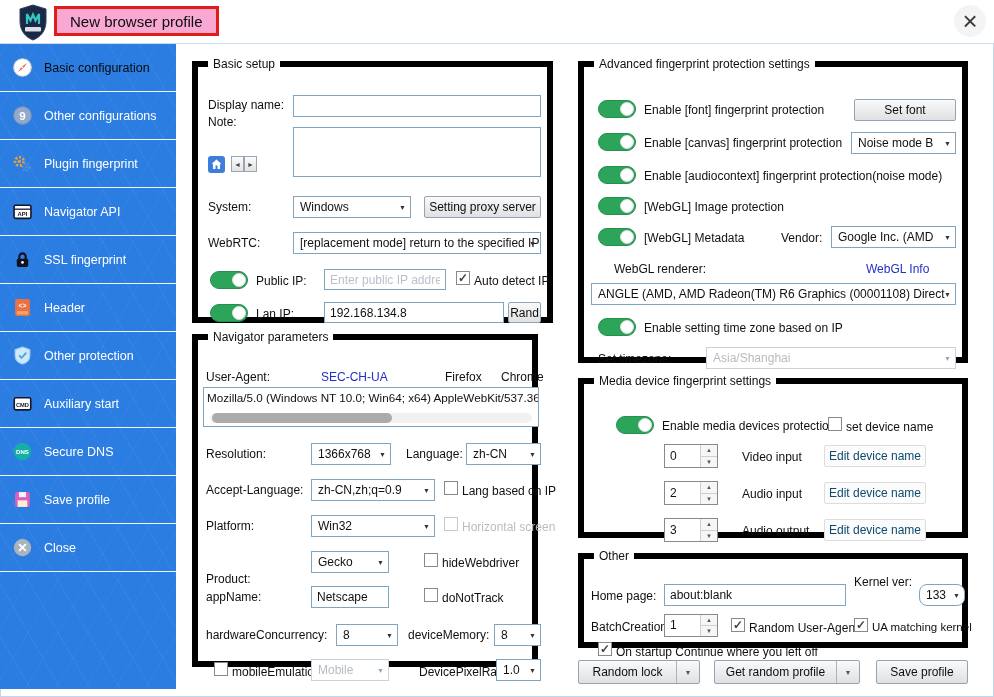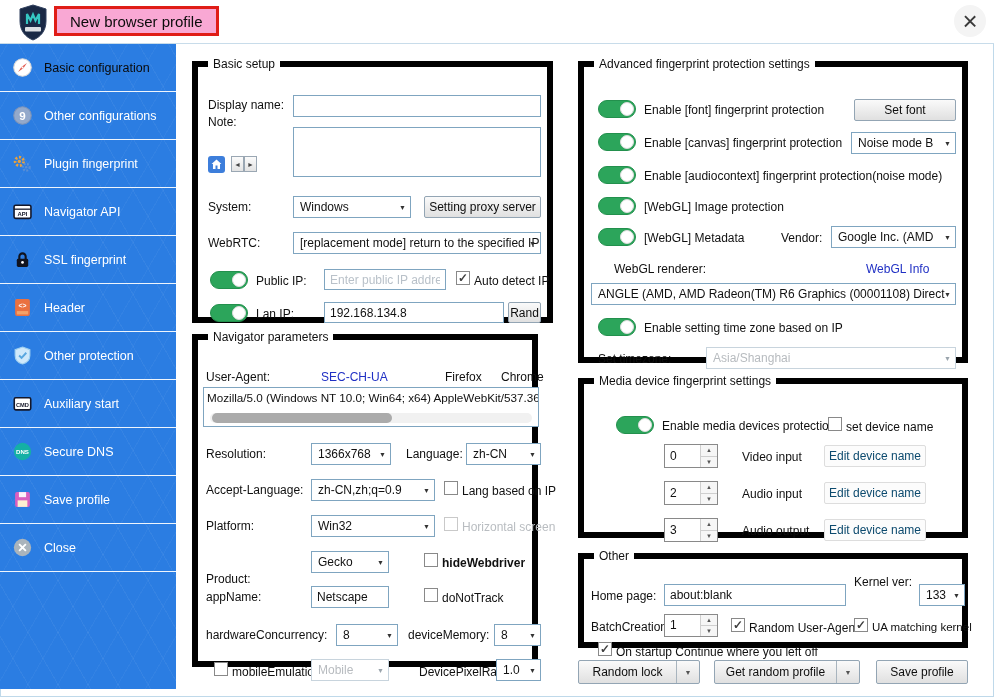--- a/index.html
+++ b/index.html
@@ -294,21 +294,21 @@
   </div>
   <span class="cb disabled" style="left:246px;top:173px;"><span></span></span>
   <span class="lbl grey" style="left:264px;top:176px;">Horizontal screen</span>
 
   <span class="lbl" style="left:8px;top:228px;">Product:</span>
   <div class="combo" style="left:113px;top:207px;width:78px;">
     <span>Gecko</span>
     <span class="arr">▼</span>
   </div>
   <span class="cb" style="left:226px;top:209px;"><span></span></span>
-  <span class="lbl" style="left:244px;top:212px;font-weight:bold;">hideWebdriver</span>
+  <span class="lbl" style="left:244px;top:212px;">hideWebdriver</span>
 
   <span class="lbl" style="left:8px;top:246px;">appName:</span>
   <input class="txt" style="left: 113px; top: 242px; width: 78px;" value="Netscape">
   <span class="cb" style="left:226px;top:244px;"><span></span></span>
   <span class="lbl" style="left:244px;top:247px;">doNotTrack</span>
 
   <span class="lbl" style="left:8px;top:284px;">hardwareConcurrency:</span>
   <div class="combo" style="left:138px;top:280px;width:62px;">
     <span>8</span>
     <span class="arr">▼</span>
@@ -436,21 +436,21 @@
   <div class="btn disabled" style="left:240px;top:131px;width:102px;">
     <span>Edit device name</span>
   </div>
 </fieldset>
 
 <fieldset style="left:578px;top:549px;width:390px;height:99px;">
   <legend>Other</legend>
   <span class="lbl" style="left:7px;top:26px;">Home page:</span>
   <input class="txt" style="left: 80px; top: 21px; width: 182px;" value="about:blank">
   <span class="lbl" style="left:270px;top:12px;">Kernel ver:</span>
-  <div class="combo" style="left:335px;top:21px;width:46px;">
+  <div class="combo" style="left:335px;top:21px;width:46px;border-radius:8px;">
     <span>133</span>
     <span class="arr">▼</span>
   </div>
 
   <span class="lbl" style="left:7px;top:57px;">BatchCreation:</span>
   <div class="spin" style="left:80px;top:51px;width:54px;height:23px;">
     <span class="v" style="top:3px;">1</span>
     <span class="ar">
         <span>▲</span>
         <span>▼</span>

